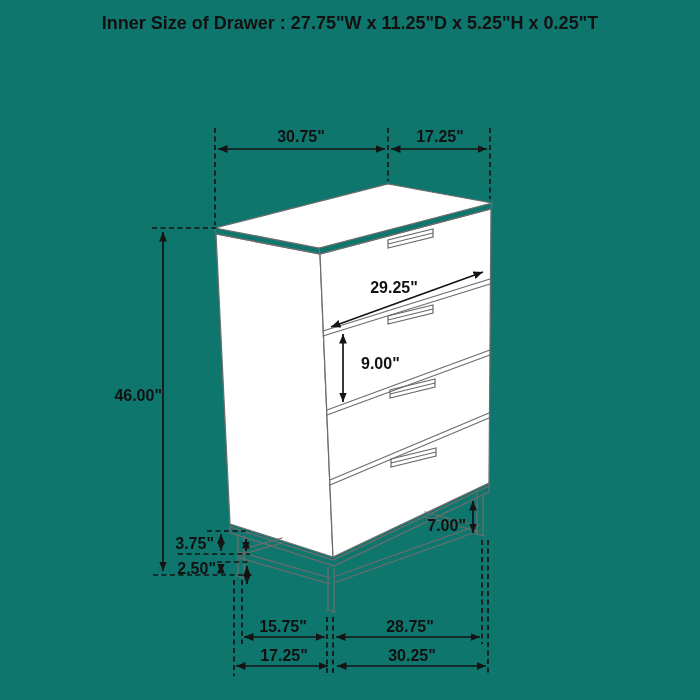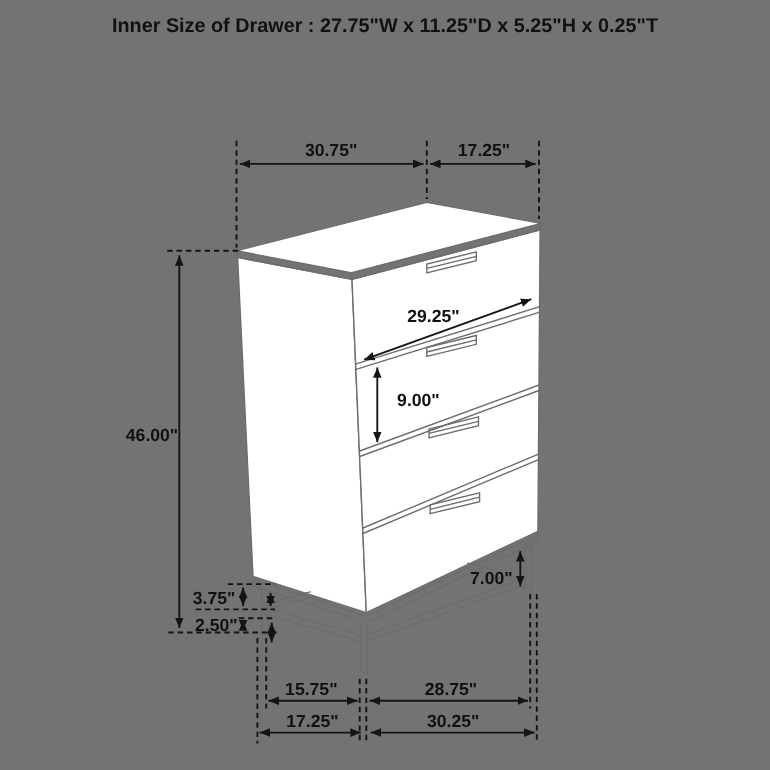--- a/index.html
+++ b/index.html
@@ -1,16 +1,16 @@
 <!DOCTYPE html>
 <html><head>
 <meta charset="utf-8">
 <style>
   html,body{margin:0;padding:0;background:#fff;}
-  .stage{position:relative;width:700px;height:700px;background:#737373;overflow:hidden;
+  .stage{position:relative;width:700px;height:700px;background:#0f766e;overflow:hidden;
          font-family:"Liberation Sans",sans-serif;}
   svg text{font-family:"Liberation Sans",sans-serif;font-weight:bold;fill:#111;}
   .t-title{font-size:18px;}
   .t-dim{font-size:16px;}
   .furn{stroke:#6d6d6d;stroke-width:1.25;fill:none;stroke-linecap:round;}
   .face{stroke:#6d6d6d;stroke-width:1.25;fill:#ffffff;}
   .dim{stroke:#141414;stroke-width:1.7;fill:none;}
   .dash{stroke:#141414;stroke-width:1.7;fill:none;stroke-dasharray:5 3.5;}
 </style>
 </head>

